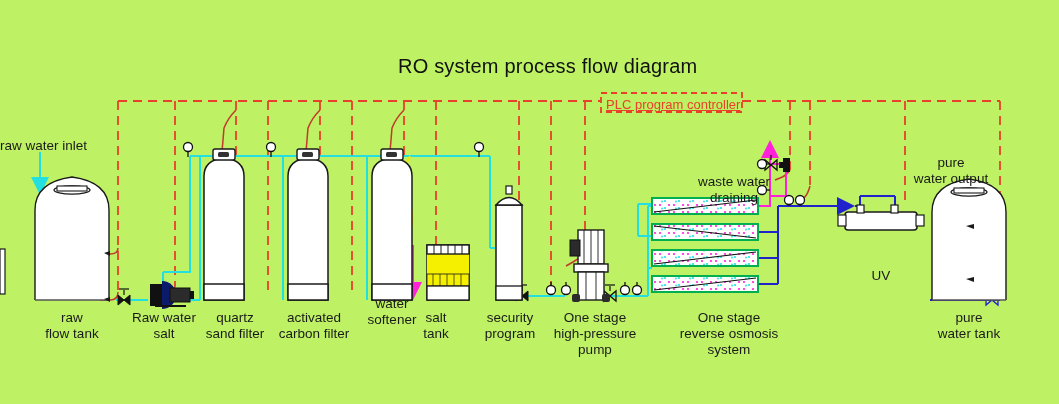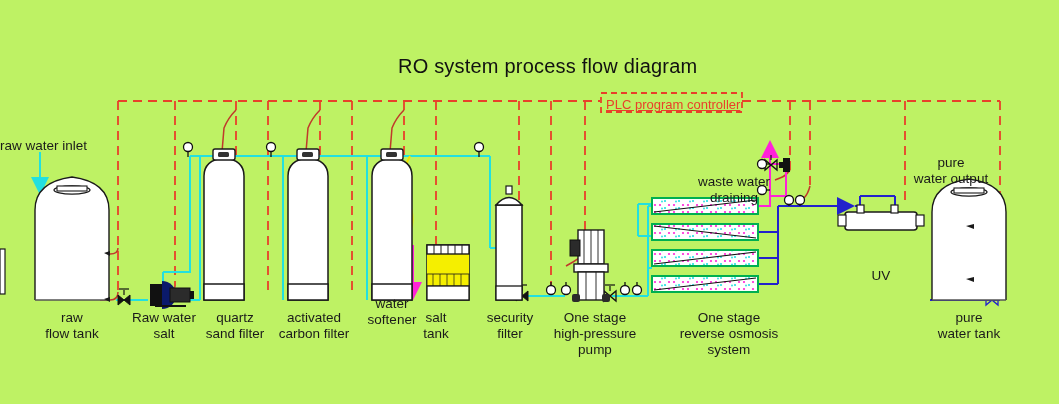--- a/index.html
+++ b/index.html
@@ -349,21 +349,21 @@
   <div class="lbl" style="left:266px;top:310px;width:96px;">activated
 carbon filter</div>
 
   <div class="lbl" style="left:356px;top:296px;width:72px;">water
 softener</div>
 
   <div class="lbl" style="left:412px;top:310px;width:48px;">salt
 tank</div>
 
   <div class="lbl" style="left:480px;top:310px;width:60px;">security
-filter</div>
+program</div>
 
   <div class="lbl" style="left:543px;top:310px;width:104px;">One stage
 high-pressure
 pump</div>
 
   <div class="lbl" style="left:655px;top:310px;width:148px;">One stage
 reverse osmosis
 system</div>
 
   <div class="lbl" style="left:678px;top:126px;width:112px;margin-top:48px;">waste water

